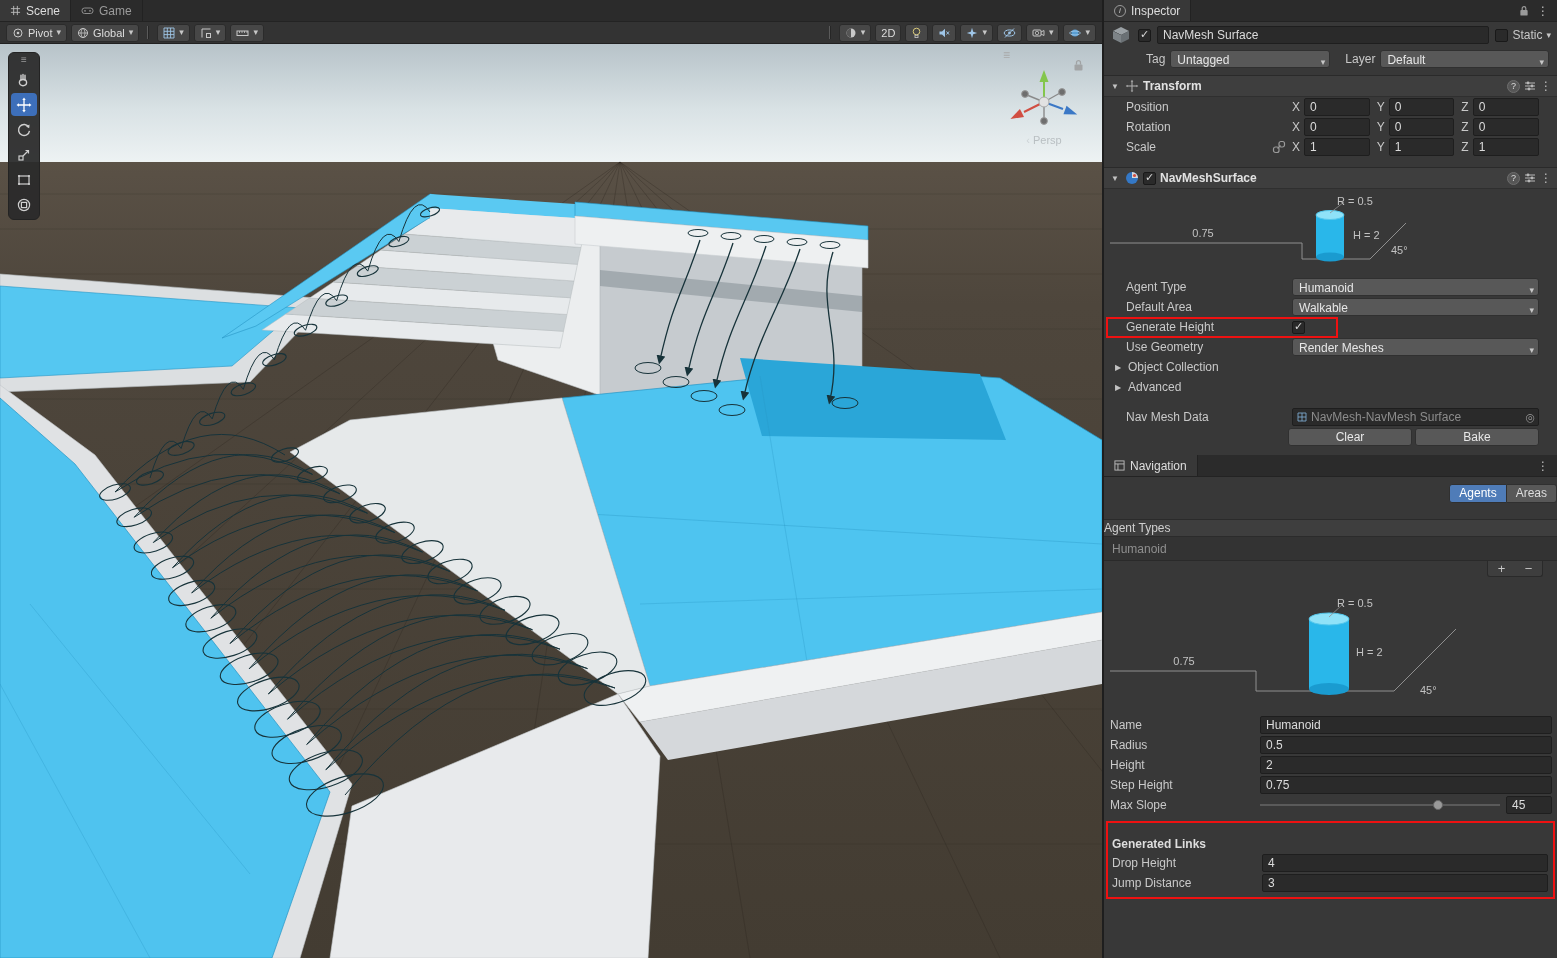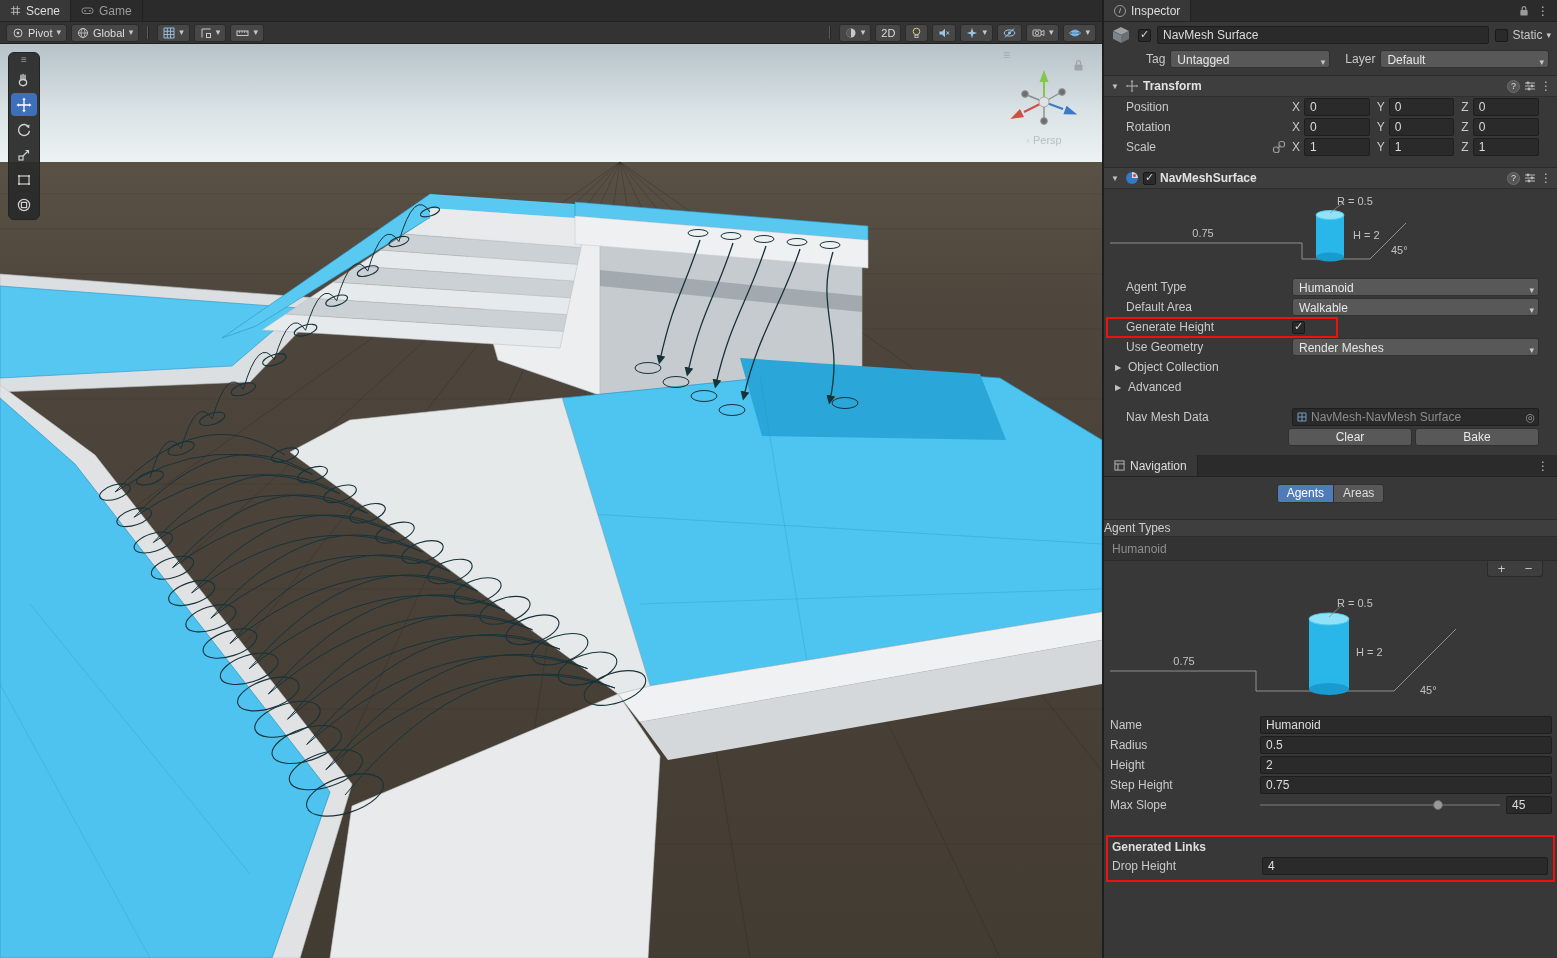--- a/index.html
+++ b/index.html
@@ -63,38 +63,38 @@
   .btnrow{display:flex;justify-content:flex-end;gap:3px;height:20px;align-items:center;margin-right:18px;}
   .btnrow .btn{width:124px;}
   .red-out{position:absolute;left:2px;top:0;width:232px;height:21px;border:2px solid #ee1111;pointer-events:none;}
   .diagram{height:88px;position:relative;}
   .diagram2{height:118px;margin-top:10px;position:relative;}
   .diagram svg,.diagram2 svg{display:block;}
   svg text{font-family:"Liberation Sans","DejaVu Sans",sans-serif;}
 
   
   .nav-window{margin-top:8px;}
-  .seg{display:flex;justify-content:center;margin-top:6px;height:20px;align-items:center;}
+  .seg{display:flex;justify-content:flex-end;margin-top:6px;height:20px;align-items:center;}
   .seg-btn{height:19px;padding:0 9px;font-size:12px;display:flex;align-items:center;background:#585858;color:#ddd;border:1px solid #303030;}
   .seg-btn.first{border-radius:3px 0 0 3px;}
   .seg-btn.last{border-radius:0 3px 3px 0;border-left:none;}
   .seg-btn.active{background:#4f7cb8;color:#fff;}
   .atbar{margin-top:16px;height:18px;background:#3e3e3e;border-top:1px solid #2b2b2b;border-bottom:1px solid #2b2b2b;display:flex;align-items:center;font-size:12px;color:#cfcfcf;}
   .atlist{height:24px;background:#333;border-bottom:1px solid #2a2a2a;display:flex;align-items:center;padding-left:8px;font-size:12px;color:#8f8f8f;}
   .atfoot{display:flex;justify-content:flex-end;margin-right:14px;}
   .atfoot .fbox{width:56px;height:16px;background:#3e3e3e;border:1px solid #2a2a2a;border-top:none;border-radius:0 0 3px 3px;display:flex;}
   .fbtn{flex:1;display:flex;align-items:center;justify-content:center;color:#c8c8c8;font-size:13px;line-height:1;}
   .nrow{display:flex;align-items:center;height:20px;padding-left:6px;position:relative;}
   .nrow .lbl{flex:0 0 148px;margin-right:2px;font-size:12px;color:#c9c9c9;white-space:nowrap;}
   .nrow .fa{flex:1;display:flex;align-items:center;margin-right:5px;min-width:0;}
   .slider{position:relative;flex:1;height:18px;margin-right:6px;}
   .slider .track{position:absolute;left:0;right:0;top:8px;height:2px;background:#5a5a5a;}
   .slider .thumb{position:absolute;top:4px;left:calc(74% - 5px);width:10px;height:10px;border-radius:50%;background:#999;border:1px solid #666;}
   .w46{width:46px;flex:0 0 46px;}
-  .red-sec{margin:20px 2px 0 2px;border:2px solid #ee1111;padding:1px 0 4px 0;}
+  .red-sec{margin:6px 2px 0 2px;border:2px solid #ee1111;padding:12px 0 4px 0;}
   .sec-title{font-weight:bold;font-size:12px;color:#dedede;padding:2px 0 2px 4px;}
   .red-sec .nrow{padding-left:4px;}
   .info-ico{width:12px;height:12px;border-radius:50%;border:1px solid #9a9a9a;color:#c8c8c8;font-size:8px;font-style:italic;display:inline-flex;align-items:center;justify-content:center;}
 </style>
 </head>
 <body>
 
 <div id="app">
 
   <div class="scene">
@@ -755,16 +755,22 @@
       </div>
 
       <div class="red-sec">
         <div class="sec-title">Generated Links</div>
         <div class="nrow">
           <span class="lbl">Drop Height</span>
           <div class="fa">
               <input class="tf" value="4" style="">
             </div>
         </div>
+        <div class="nrow">
+          <span class="lbl">Jump Distance</span>
+          <div class="fa">
+              <input class="tf" value="3" style="">
+            </div>
+        </div>
       </div>
     </div>
   </div>
 </div>
 
 </body></html>

